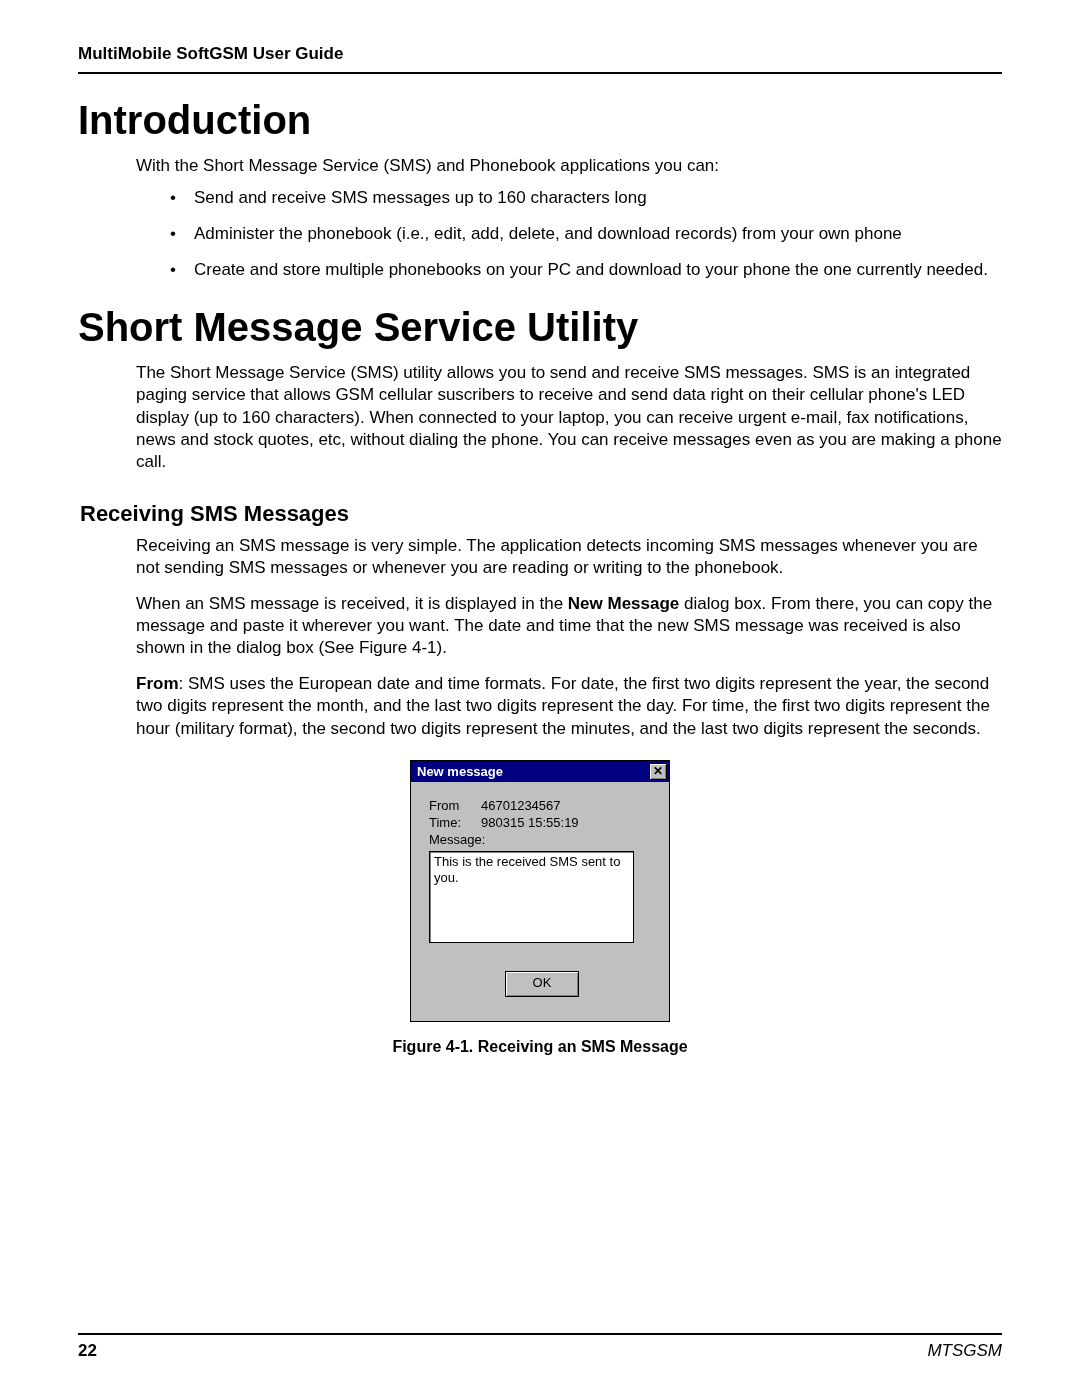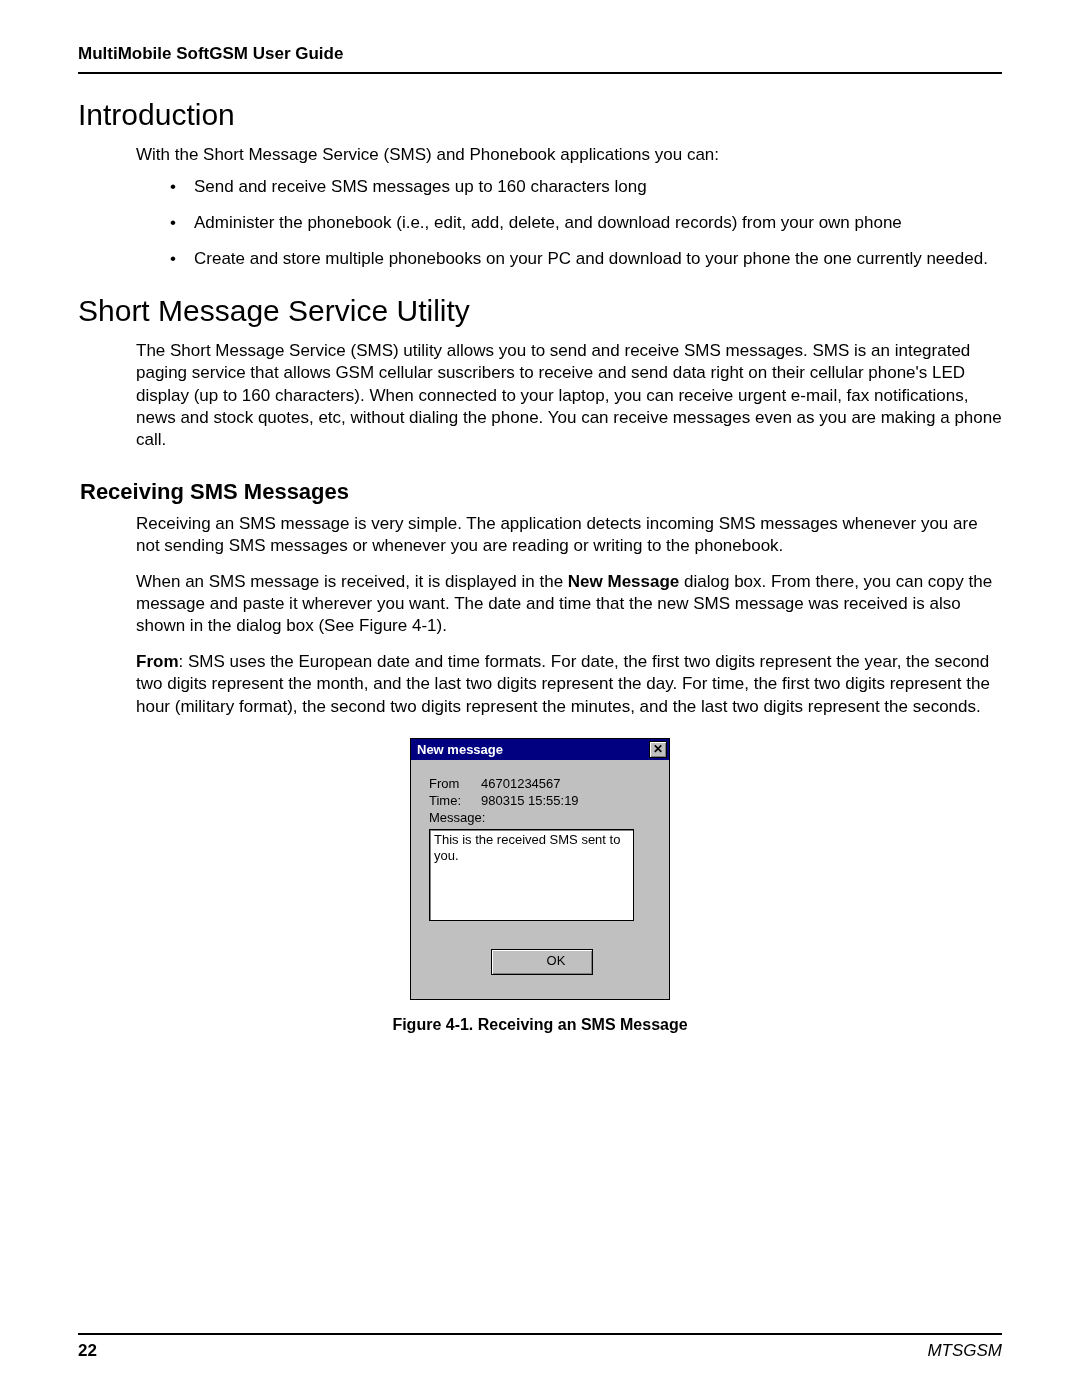--- a/index.html
+++ b/index.html
@@ -17,22 +17,22 @@
     position: relative;
     background: #fff;
   }
   .running-head {
     font-weight: bold;
     font-size: 17px;
     padding-bottom: 8px;
     border-bottom: 2px solid #000;
   }
   h1.section {
-    font-size: 30px;
-    font-weight: normal;
+    font-size: 40px;
+    font-weight: bold;
     margin: 24px 0 12px 0;
   }
   .body-block {
     margin-left: 58px;
     font-size: 17px;
     line-height: 1.3;
   }
   ul.bullets {
     list-style: none;
     padding: 0;
@@ -117,21 +117,20 @@
   .dlg-ok {
     display: block;
     margin: 28px auto 14px auto;
     width: 72px;
     height: 24px;
     text-align: center;
     line-height: 22px;
     background: #c0c0c0;
     border: 1px solid #000;
     box-shadow: inset 1px 1px 0 #fff, inset -1px -1px 0 #808080;
-    padding-left: 28px;
   }
   .figure-caption {
     text-align: center;
     font-weight: bold;
     font-size: 16px;
     margin-top: 6px;
   }
 
   .footer {
     position: absolute;

